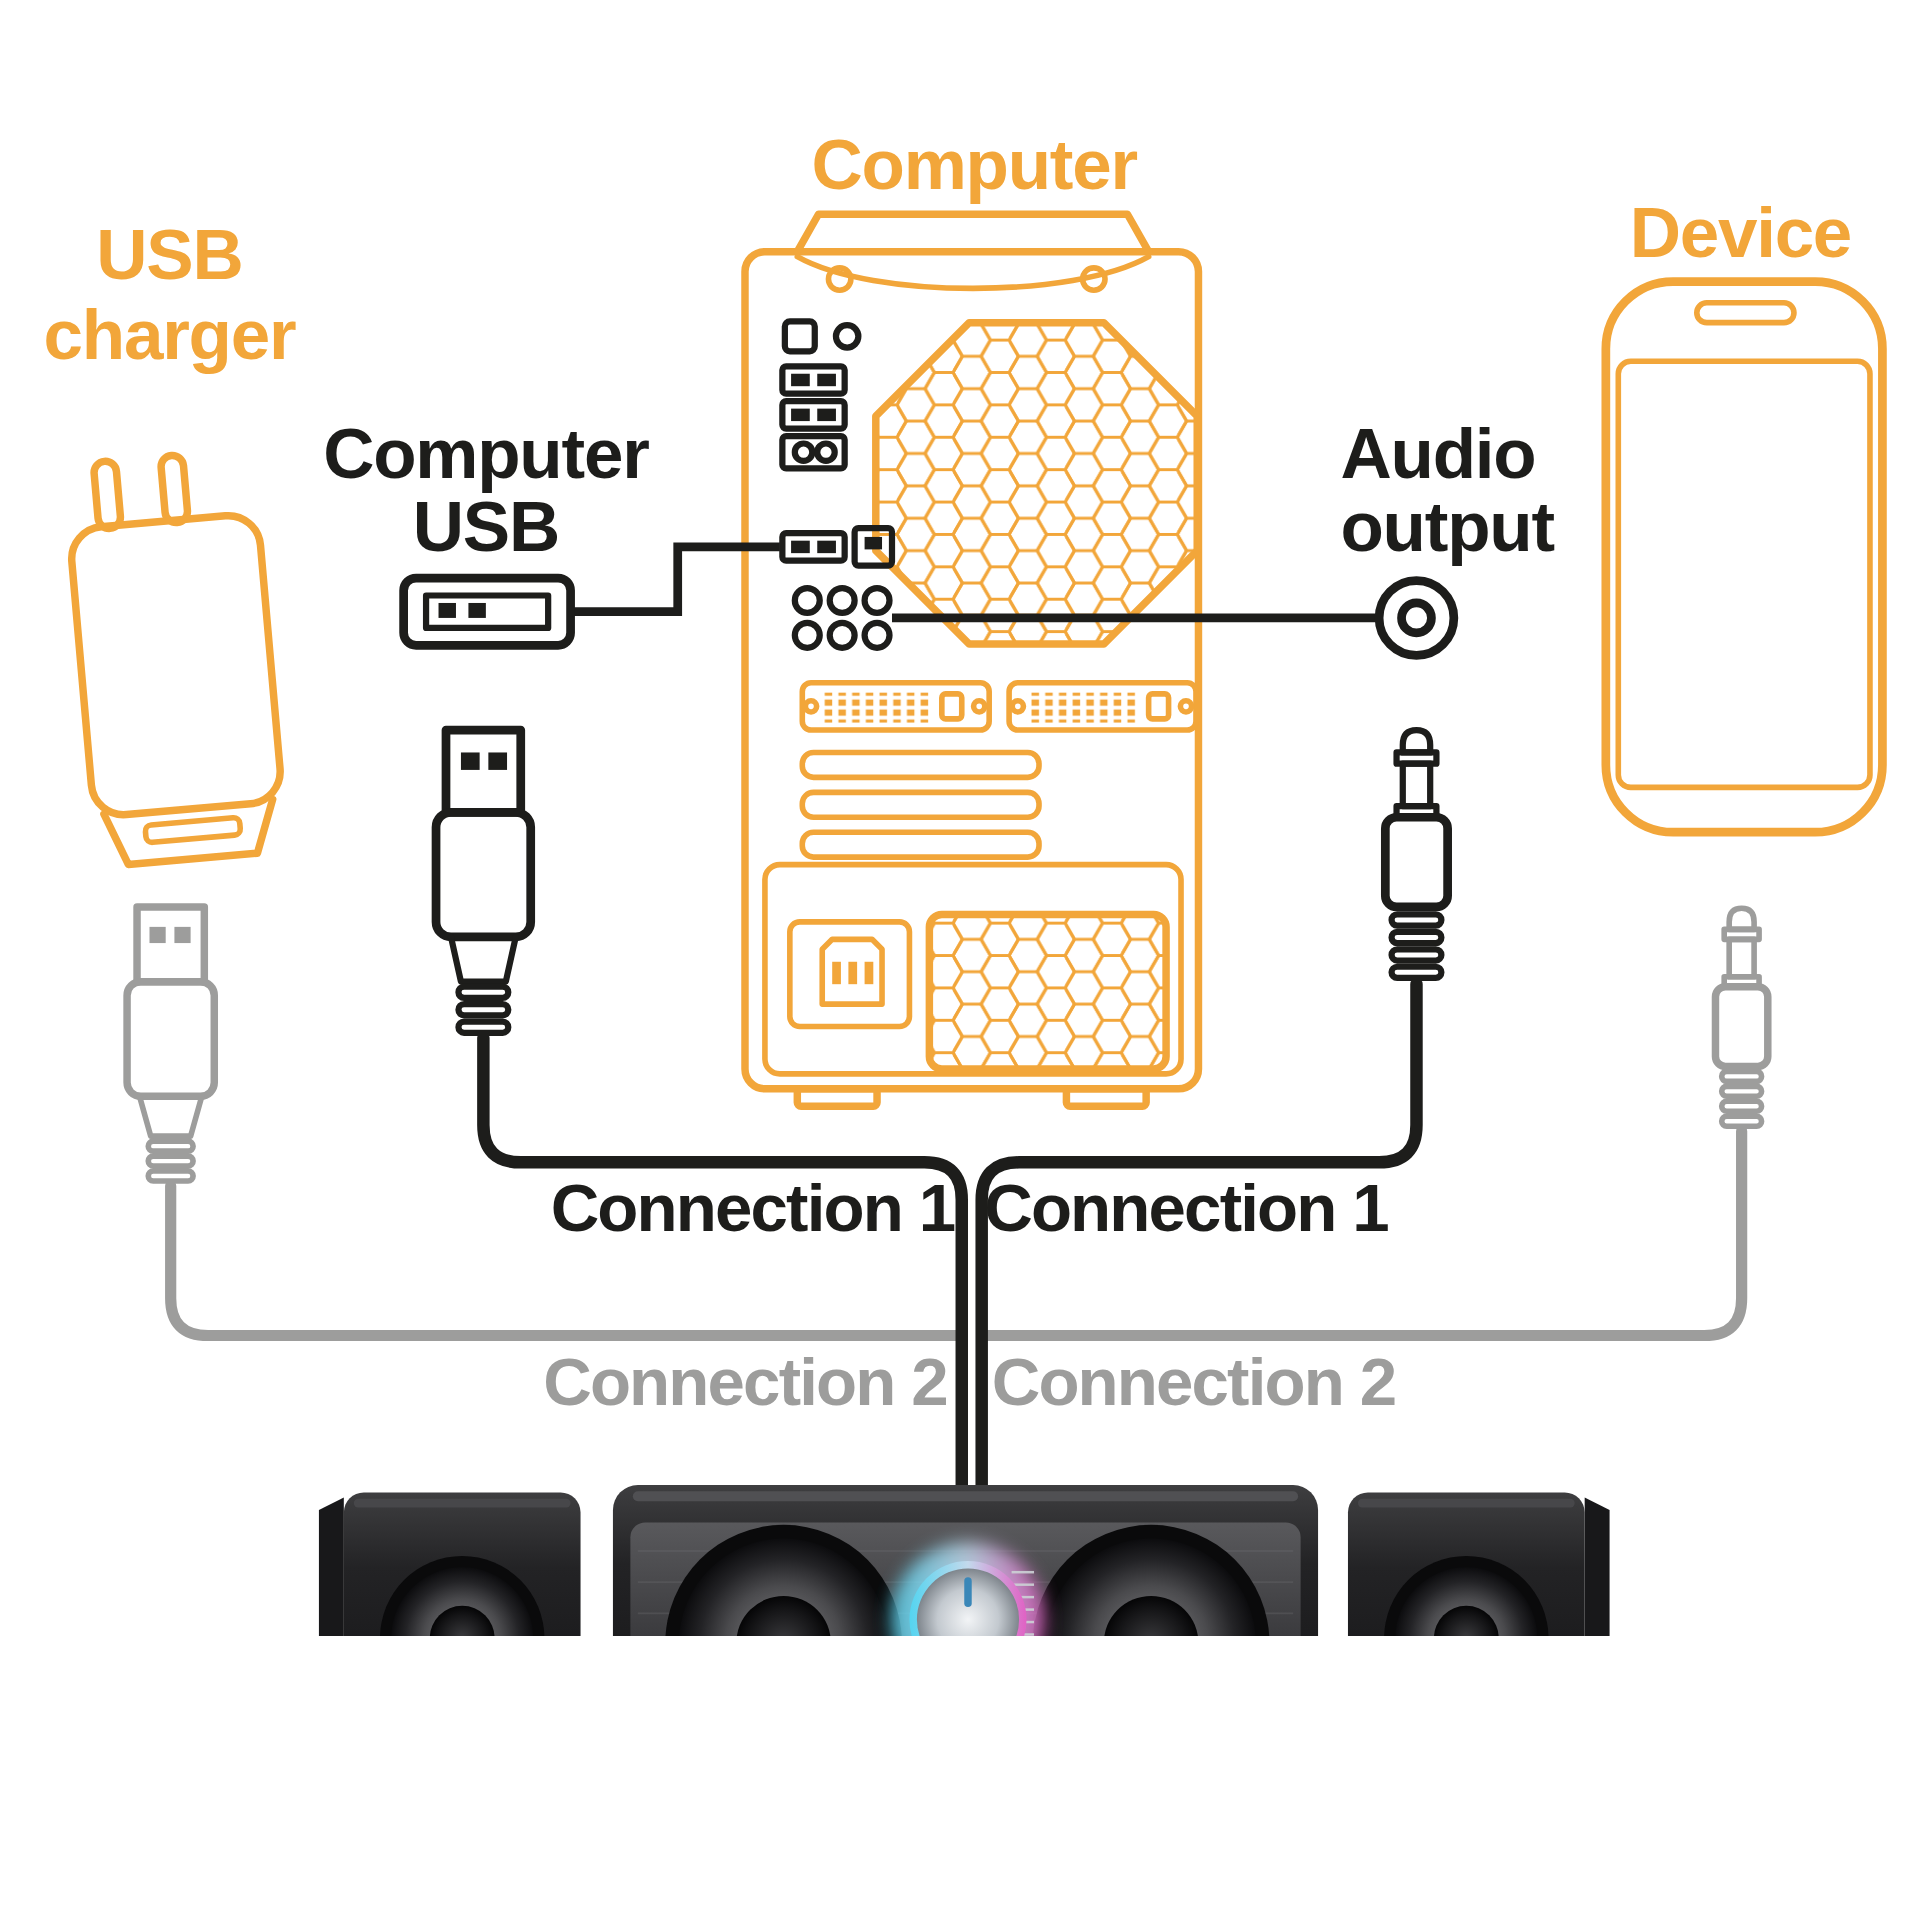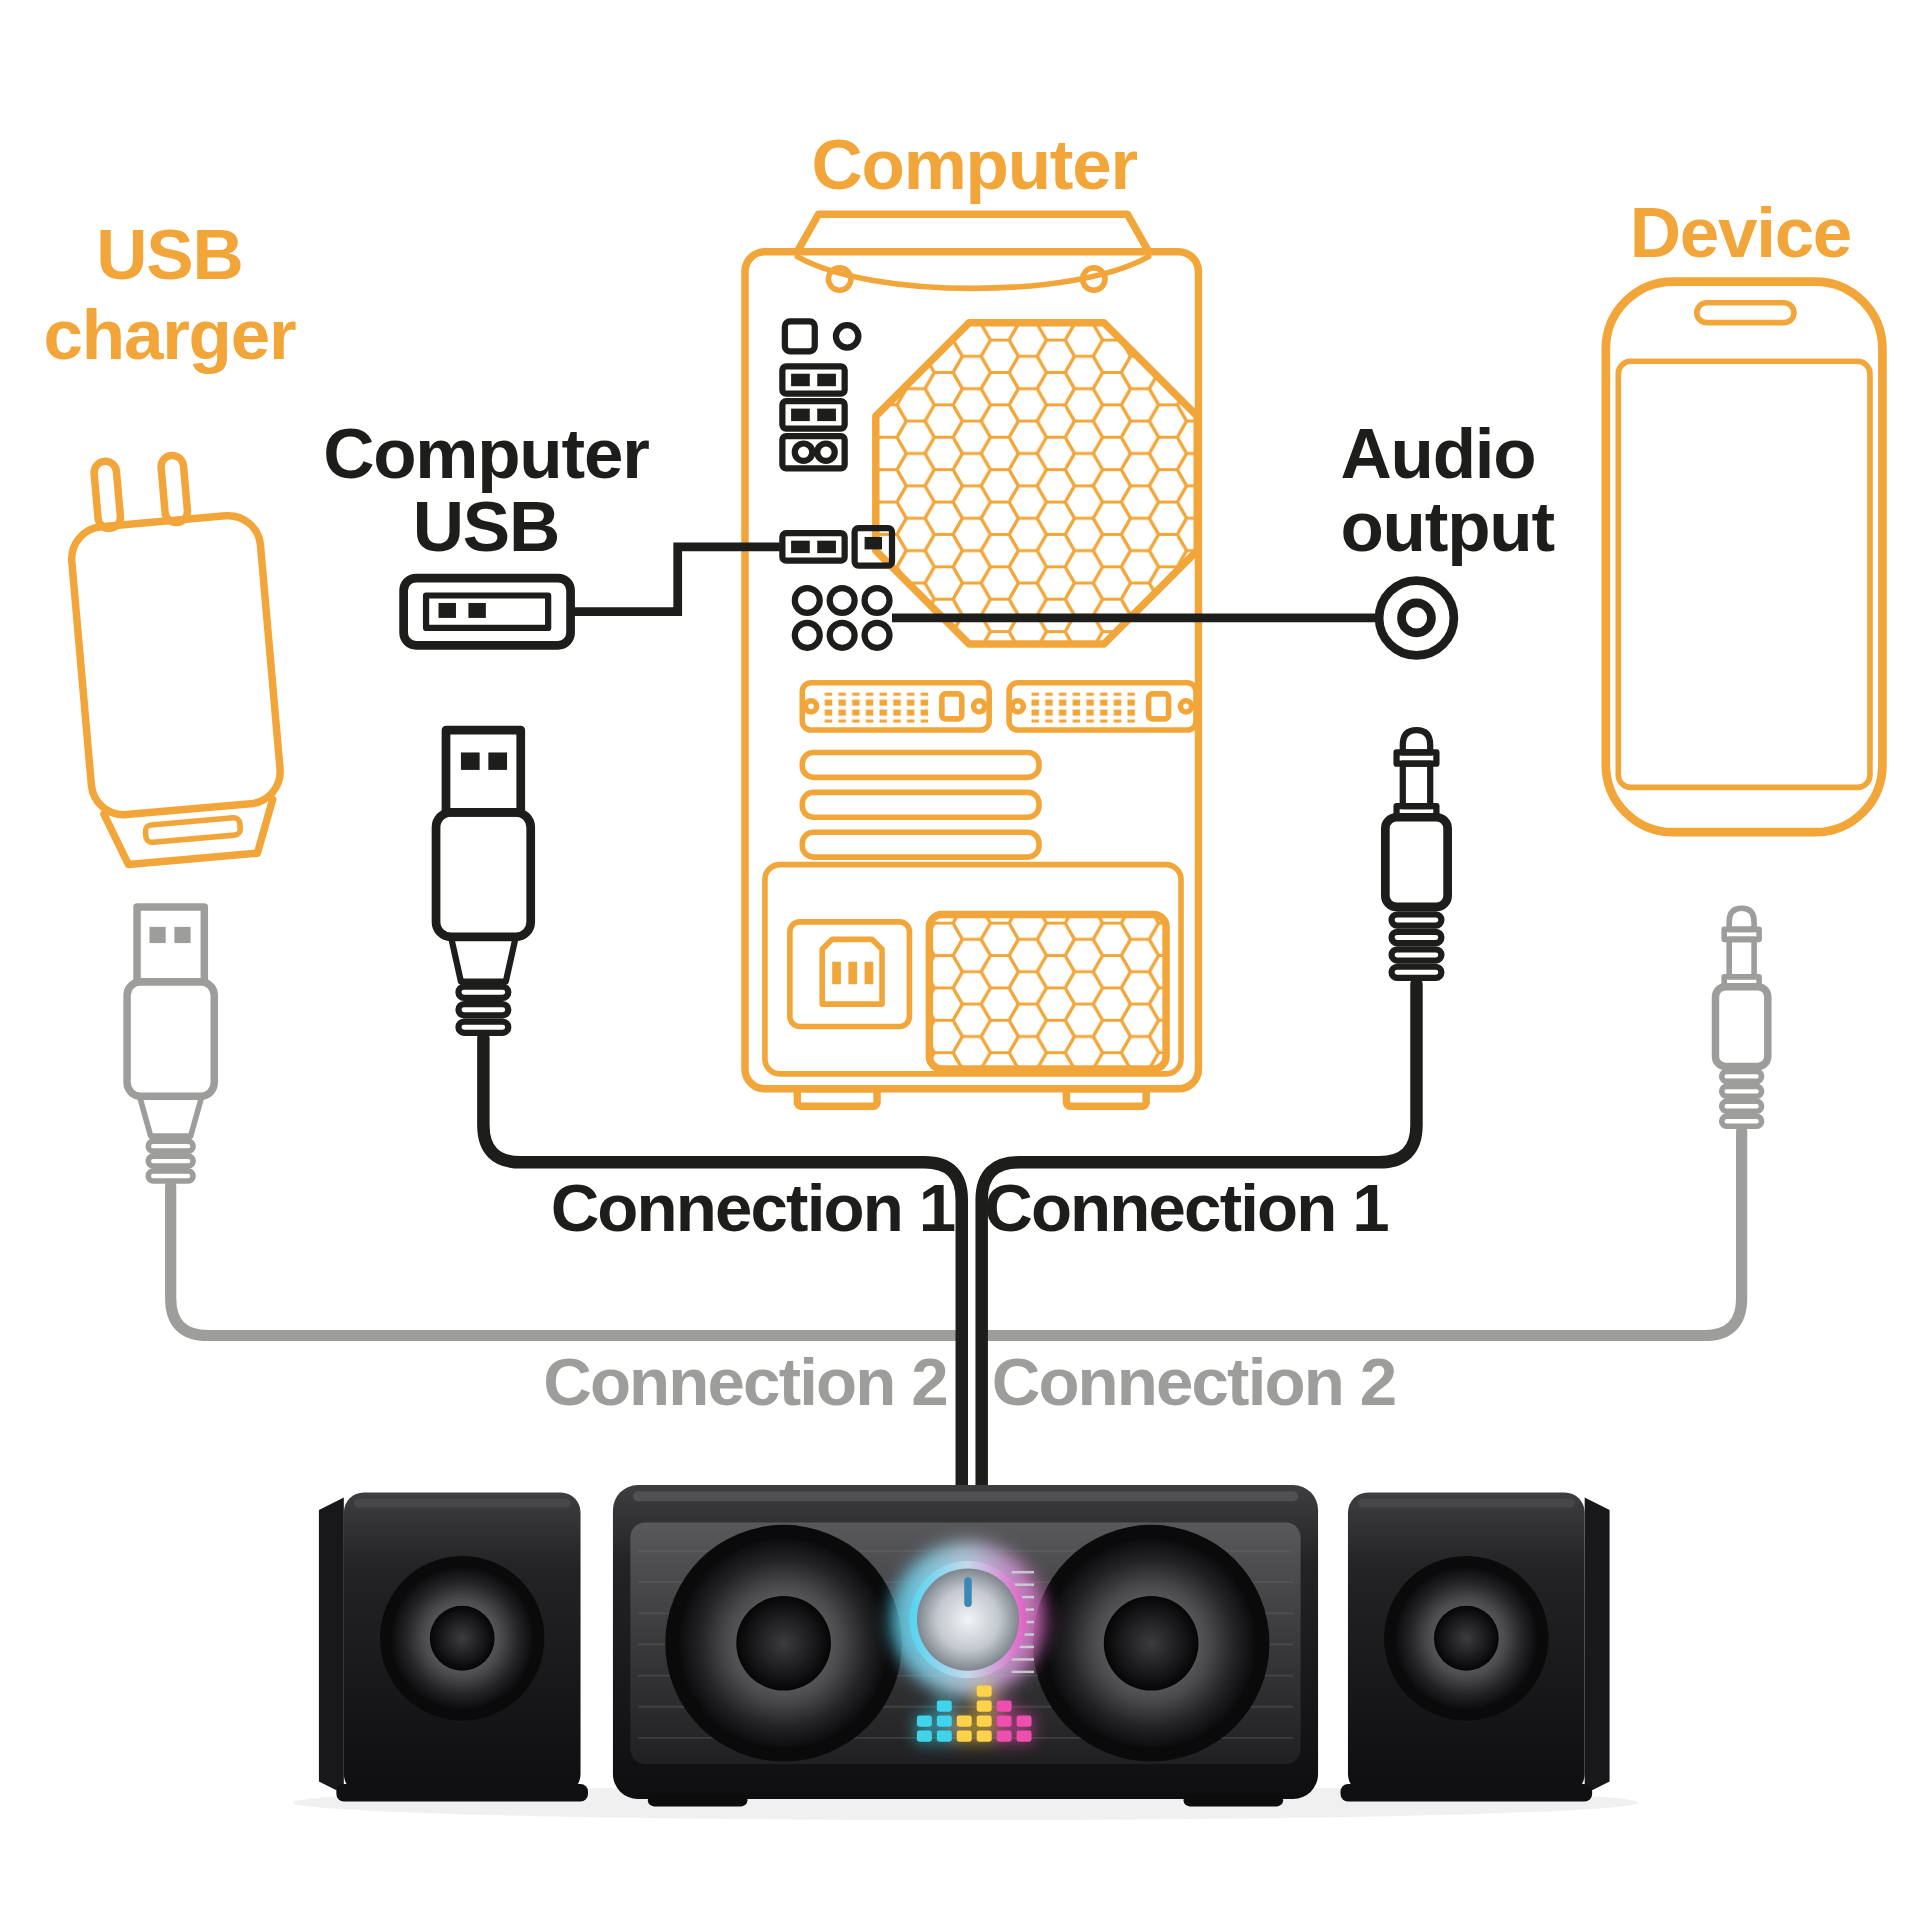--- a/index.html
+++ b/index.html
@@ -1,17 +1,17 @@
 <!DOCTYPE html>
 <html style="--accent: #F2A63A; --ink: #1D1D1B; --muted: #9D9D9C; --bg: #FFFFFF; --eq_cyan: #3FD4E9; --eq_yellow: #FFD24A; --eq_magenta: #EE4FAE;"><head>
 <meta charset="utf-8">
 <title>Diagram</title>
 <style>
   html,body{margin:0;padding:0;background:var(--bg,#fff);}
-  .stage{width:1931px;height:1931px;background:var(--bg,#fff);overflow:hidden;text-decoration:underline;}
+  .stage{width:1931px;height:1636px;background:var(--bg,#fff);overflow:hidden;text-decoration:underline;}
   svg{display:block;}
   text{font-family:"Liberation Sans","DejaVu Sans",sans-serif;font-weight:bold;}
   .lbl{font-size:57px;letter-spacing:-1px;}
   .lbl-conn{font-size:54px;letter-spacing:-1.5px;}
   .tmid{text-anchor:middle;}
   .t-accent{fill:var(--accent);}
   .t-ink{fill:var(--ink);}
   .t-muted{fill:var(--muted);}
   .acc{fill:none;stroke:var(--accent);stroke-width:6;stroke-linecap:round;stroke-linejoin:round;}
   .acc7{fill:none;stroke:var(--accent);stroke-width:7;stroke-linecap:round;stroke-linejoin:round;}

